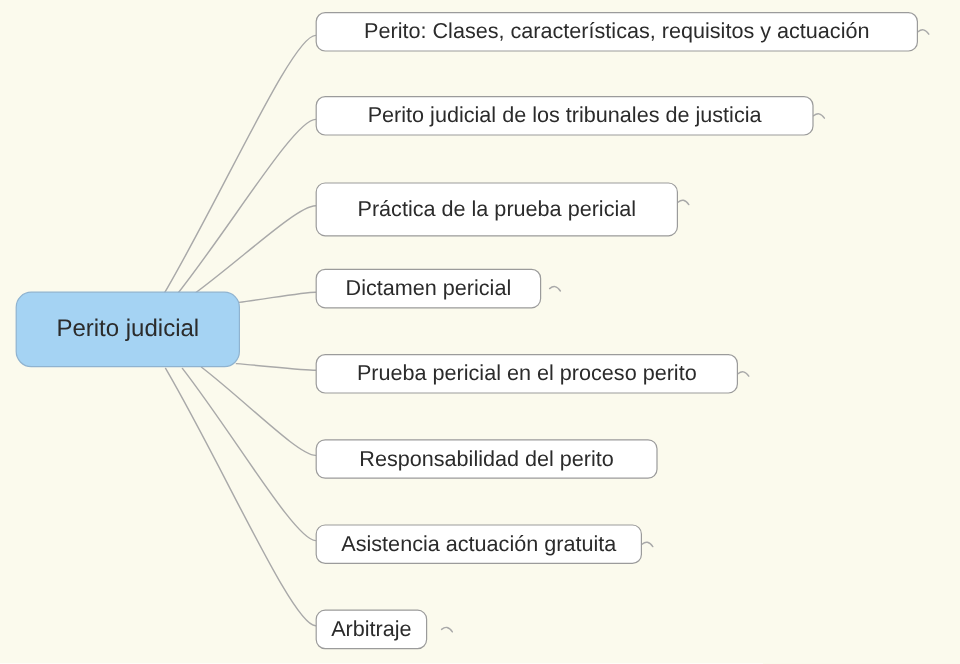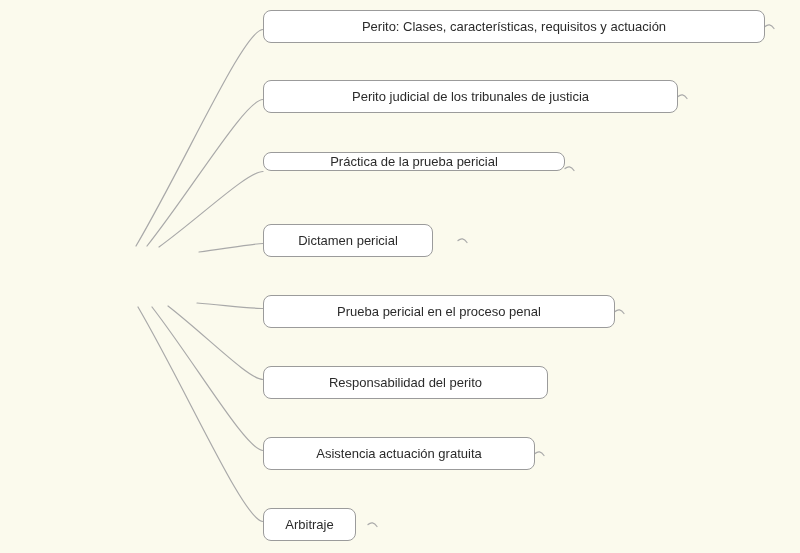--- a/index.html
+++ b/index.html
@@ -18,21 +18,21 @@
     position:absolute;
     display:flex;align-items:center;justify-content:center;
     box-sizing:border-box;
     white-space:nowrap;
     cursor:default;
   }
   .branch{
     background:var(--branch_fill,#ffffff);
     border:1.5px solid var(--branch_border,#9b9b9b);
     border-radius:8px;
-    font-size:13px;
+    font-size:18px;
     color:var(--text,#2b2b2b);
   }
   .root{
     background:var(--root_fill,#a5d3f3);
     border:1.5px solid var(--root_border,#8fb3d0);
     border-radius:13px;
     font-size:20px;
     color:var(--text,#2b2b2b);
   }
 </style>
@@ -52,36 +52,39 @@
       <path d="M 197,303 C 223.4,305.2 253.1,308.5 263,308.5" fill="none" stroke="#a9a9a9" stroke-width="1.2" stroke-linecap="round"></path>
       <path d="M 615,311.5 c 3,-2.5 6,-2.5 9,2" fill="none" stroke="#a9a9a9" stroke-width="1.2" stroke-linecap="round"></path>
       <path d="M 168,306 C 206,335.4 248.75,379.5 263,379.5" fill="none" stroke="#a9a9a9" stroke-width="1.2" stroke-linecap="round"></path>
       <path d="M 538,382.5 c 3,-2.5 6,-2.5 9,2" fill="none" stroke="#a9a9a9" stroke-width="1.2" stroke-linecap="round"></path>
       <path d="M 152,307 C 196.4,364.4 246.35,450.5 263,450.5" fill="none" stroke="#a9a9a9" stroke-width="1.2" stroke-linecap="round"></path>
       <path d="M 535,453.5 c 3,-2.5 6,-2.5 9,2" fill="none" stroke="#a9a9a9" stroke-width="1.2" stroke-linecap="round"></path>
       <path d="M 138,307 C 188,392.8 244.25,521.5 263,521.5" fill="none" stroke="#a9a9a9" stroke-width="1.2" stroke-linecap="round"></path>
       <path d="M 368,524.5 c 3,-2.5 6,-2.5 9,2" fill="none" stroke="#a9a9a9" stroke-width="1.2" stroke-linecap="round"></path>
     </svg>
 
+  <div class="node root" style="left:13px;top:243px;width:187px;height:63px;">
+    <span>Perito judicial</span>
+  </div>
 
   <div id="branch-container">
       <div class="node branch" style="left: 263px; top: 10px; width: 502px; height: 33px;">
         <span>Perito: Clases, características, requisitos y actuación</span>
       </div>
       <div class="node branch" style="left: 263px; top: 80px; width: 415px; height: 33px; justify-content: center;">
         <span>Perito judicial de los tribunales de justicia</span>
       </div>
-      <div class="node branch" style="left: 263px; top: 152px; width: 302px; height: 19px;">
+      <div class="node branch" style="left: 263px; top: 152px; width: 302px; height: 45px;">
         <span>Práctica de la prueba pericial</span>
       </div>
-      <div class="node branch" style="left: 263px; top: 224px; width: 170px; height: 33px;">
+      <div class="node branch" style="left: 263px; top: 224px; width: 188px; height: 33px;">
         <span>Dictamen pericial</span>
       </div>
       <div class="node branch" style="left: 263px; top: 295px; width: 352px; height: 33px;">
-        <span>Prueba pericial en el proceso penal</span>
+        <span>Prueba pericial en el proceso perito</span>
       </div>
       <div class="node branch" style="left: 263px; top: 366px; width: 285px; height: 33px;">
         <span>Responsabilidad del perito</span>
       </div>
       <div class="node branch" style="left: 263px; top: 437px; width: 272px; height: 33px;">
         <span>Asistencia actuación gratuita</span>
       </div>
       <div class="node branch" style="left: 263px; top: 508px; width: 93px; height: 33px;">
         <span>Arbitraje</span>
       </div>

